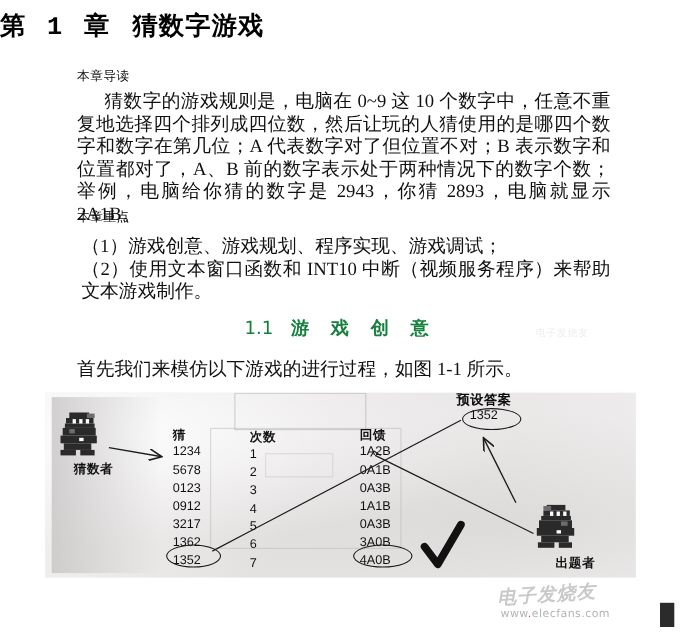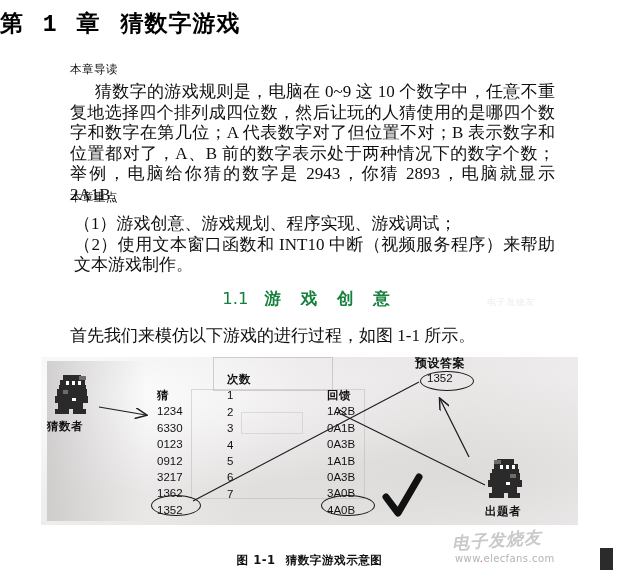--- a/index.html
+++ b/index.html
@@ -145,20 +145,21 @@
   #sprite-setter  { left: 445px; top: 100px; }
 
   .sprite-label {
     position: absolute;
     font-size: 11.5px;
     font-weight: bold;
     font-family: "DejaVu Sans", "Liberation Sans", sans-serif;
     color: #111;
     letter-spacing: 0.5px;
     white-space: nowrap;
+    margin-left: 20px;
   }
   #label-guesser { left: 6px; top: 62px; }
   #label-setter  { left: 444px; top: 147px; }
 
   
   .fig-col {
     position: absolute;
     font-size: 11.5px;
     line-height: 16.4px;
     font-family: "Liberation Sans", "DejaVu Sans", sans-serif;
@@ -167,21 +168,21 @@
   }
   .fig-col .hdr {
     font-weight: bold;
     font-family: "DejaVu Sans", "Liberation Sans", sans-serif;
     letter-spacing: 0.5px;
     display: block;
   }
   .fig-col .cell { display: block; }
 
   #col-guess    { left: 116px; top: 30px; }
-  #col-attempts { left: 186px; top: 14px; }
+  #col-attempts { left: 186px; top: 32px; }
   #col-feedback { left: 286px; top: 30px; }
 
   .oval {
     position: absolute;
     border: 1.4px solid #1a1a1a;
     border-radius: 50%;
     background: transparent;
   }
   #oval-final-guess { left: 110px; top: 138px; width: 48px; height: 19px; }
   #oval-final-fb    { left: 280px; top: 138px; width: 52px; height: 19px; }
@@ -359,21 +360,21 @@
       <g fill="#6d6d6d">
         <rect x="8" y="3" width="7" height="4"></rect>
         <rect x="24" y="17" width="6" height="4"></rect>
       </g>
     </svg>
     <div class="sprite-label" id="label-setter">出题者</div>
 
     <div class="fig-col" id="col-guess">
       <span class="hdr">猜</span>
       <span class="cell">1234</span>
-      <span class="cell">6330</span>
+      <span class="cell">5678</span>
       <span class="cell">0123</span>
       <span class="cell">0912</span>
       <span class="cell">3217</span>
       <span class="cell">1362</span>
       <span class="cell">1352</span>
     </div>
 
     <div class="fig-col" id="col-attempts">
       <span class="hdr">次数</span>
       <span class="cell">1</span>
@@ -417,23 +418,20 @@
 
       <path d="M300,57 L444,128" stroke="#1c1c1c" stroke-width="1.1" fill="none"></path>
 
       <path d="M428,100 L399,42" stroke="#1c1c1c" stroke-width="1.2" fill="none" marker-end="url(#ah)"></path>
 
       <path d="M345,140 L357,156 L378,120" stroke="#111" stroke-width="7" fill="none" stroke-linecap="round" stroke-linejoin="round"></path>
     </svg>
   </div>
 
 
-  <div class="fig-caption">
-    <span>图 1-1</span><span class="capgap"></span><span>猜数字游戏示意图</span>
-  </div>
 
   <div class="watermark" id="wm-mid">电子发烧友</div>
   <div class="watermark" id="wm-logo">电子发烧友</div>
   <div class="watermark" id="wm-url">
     <span>www</span><span class="dot">.</span><span>elecfans.com</span>
   </div>
   <div class="watermark" id="wm-badge"></div>
 
 </div>
 

